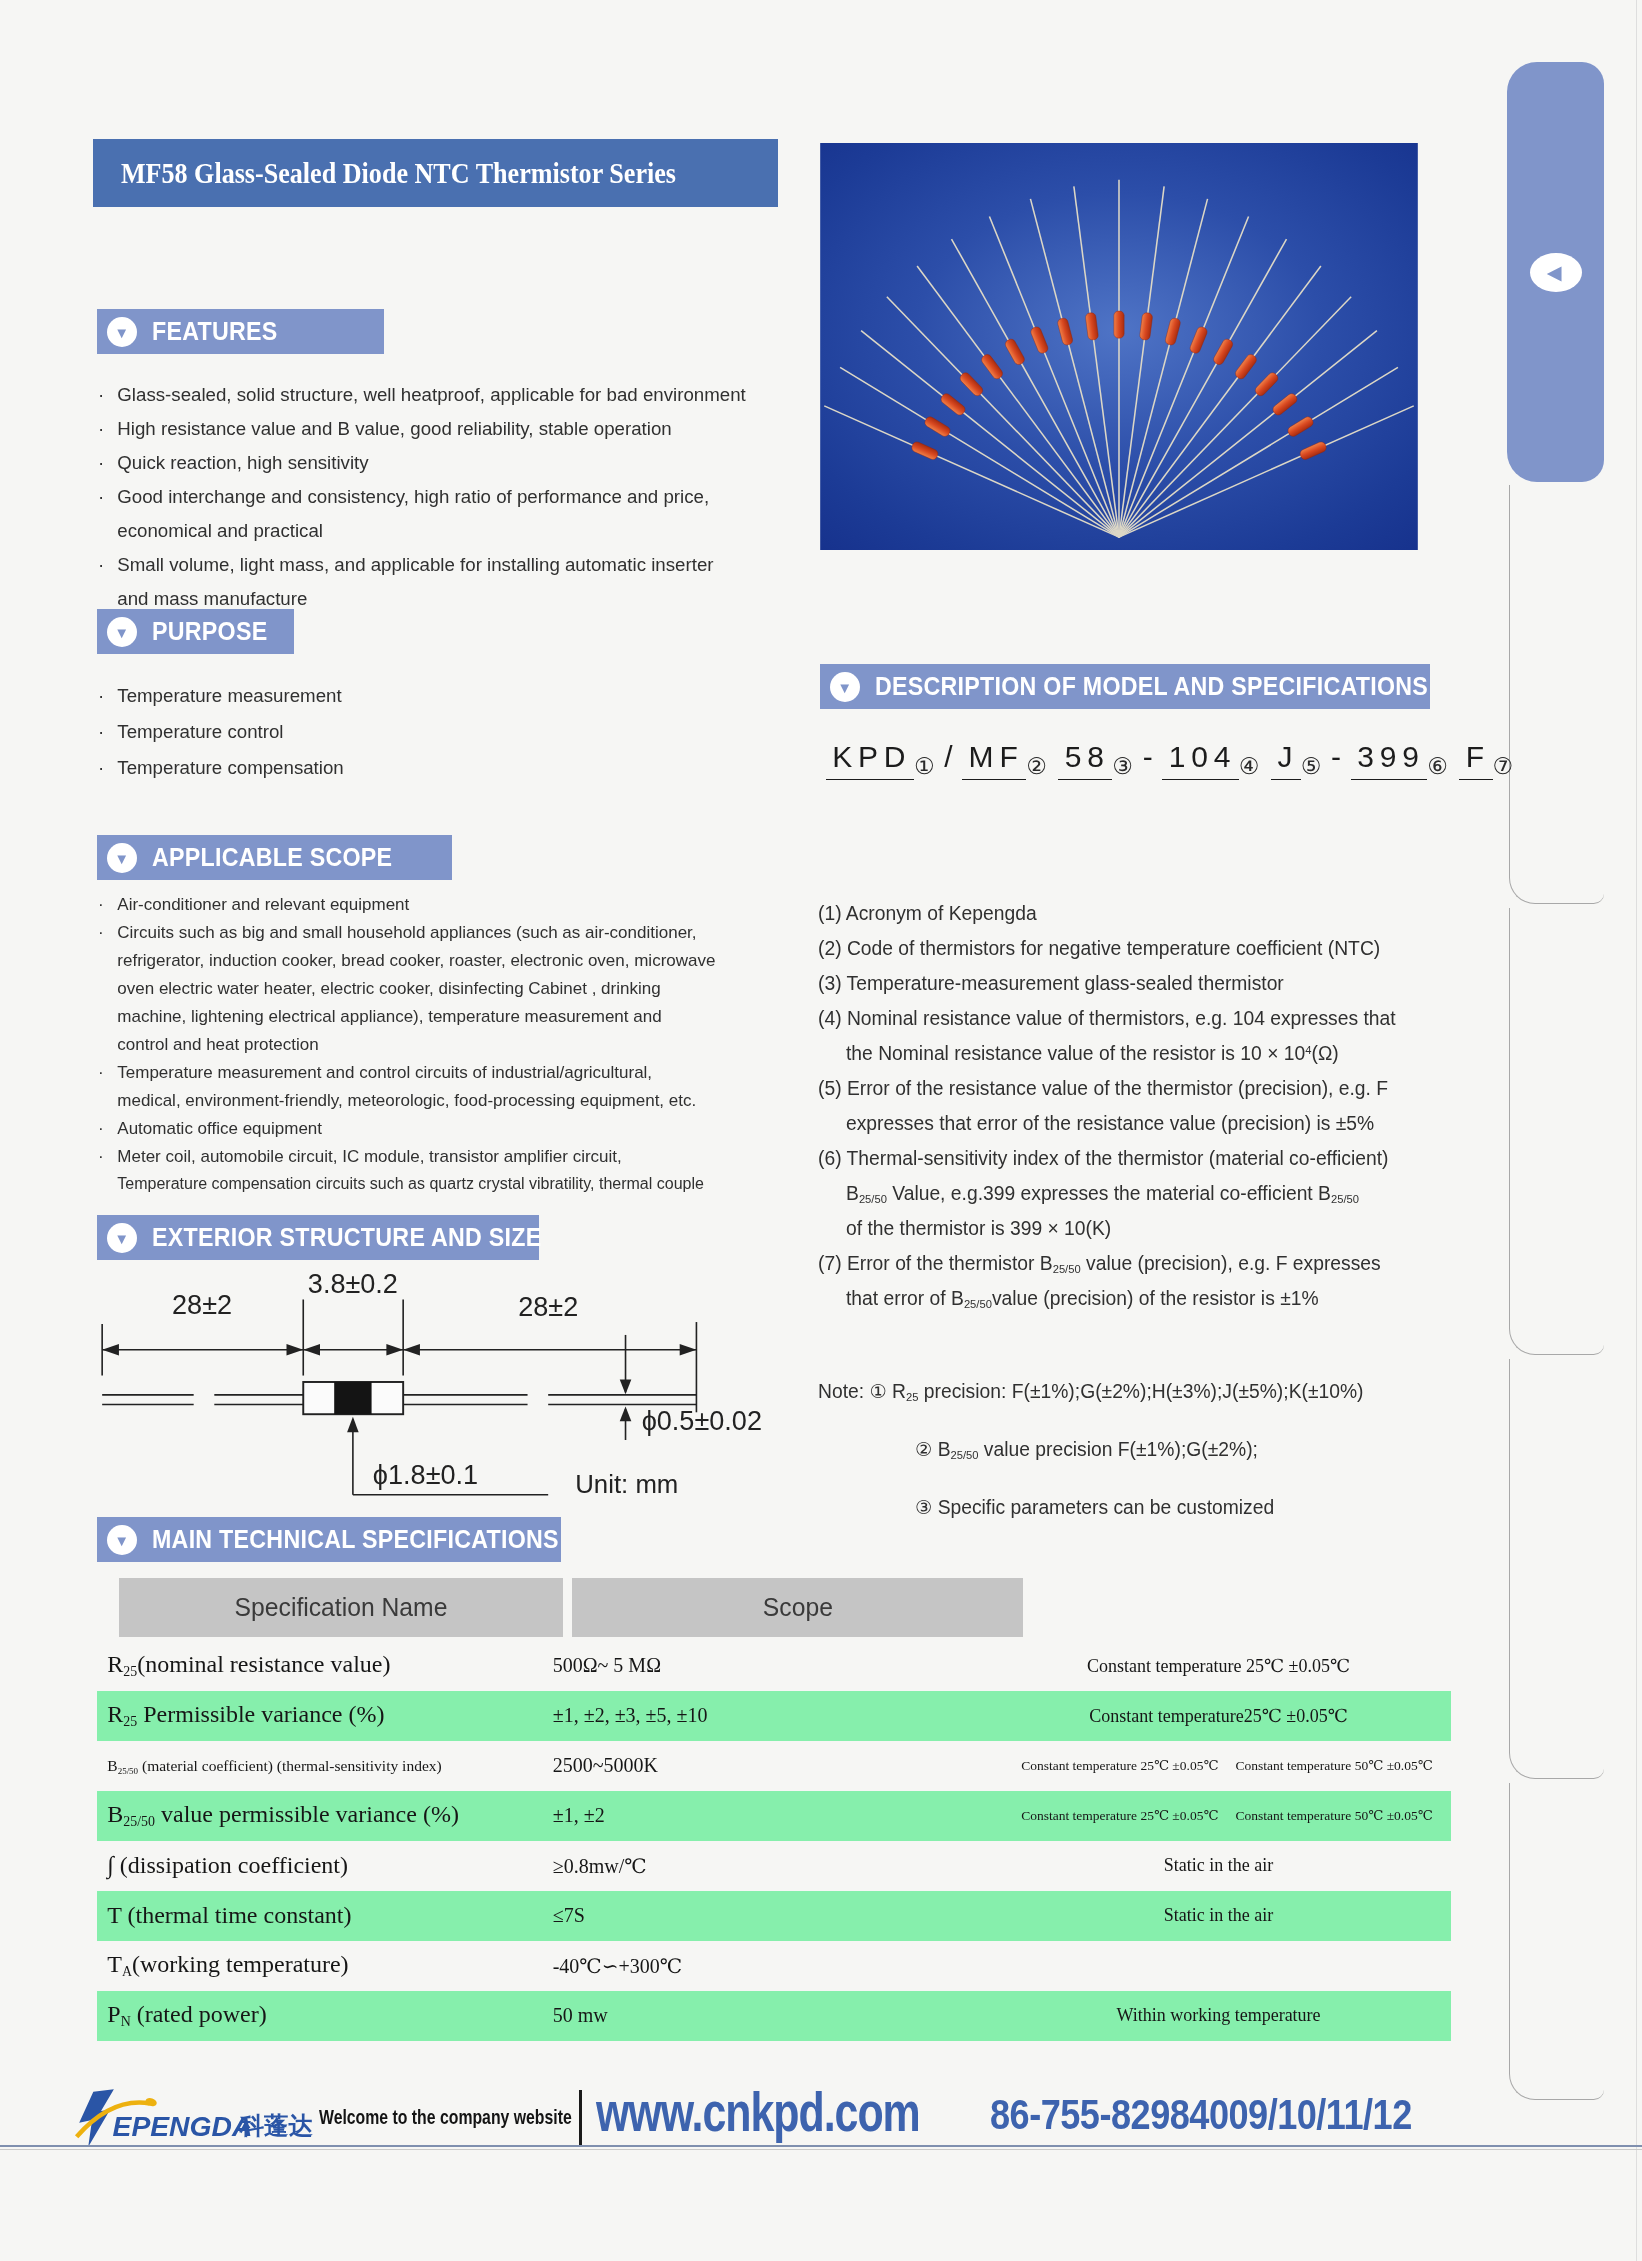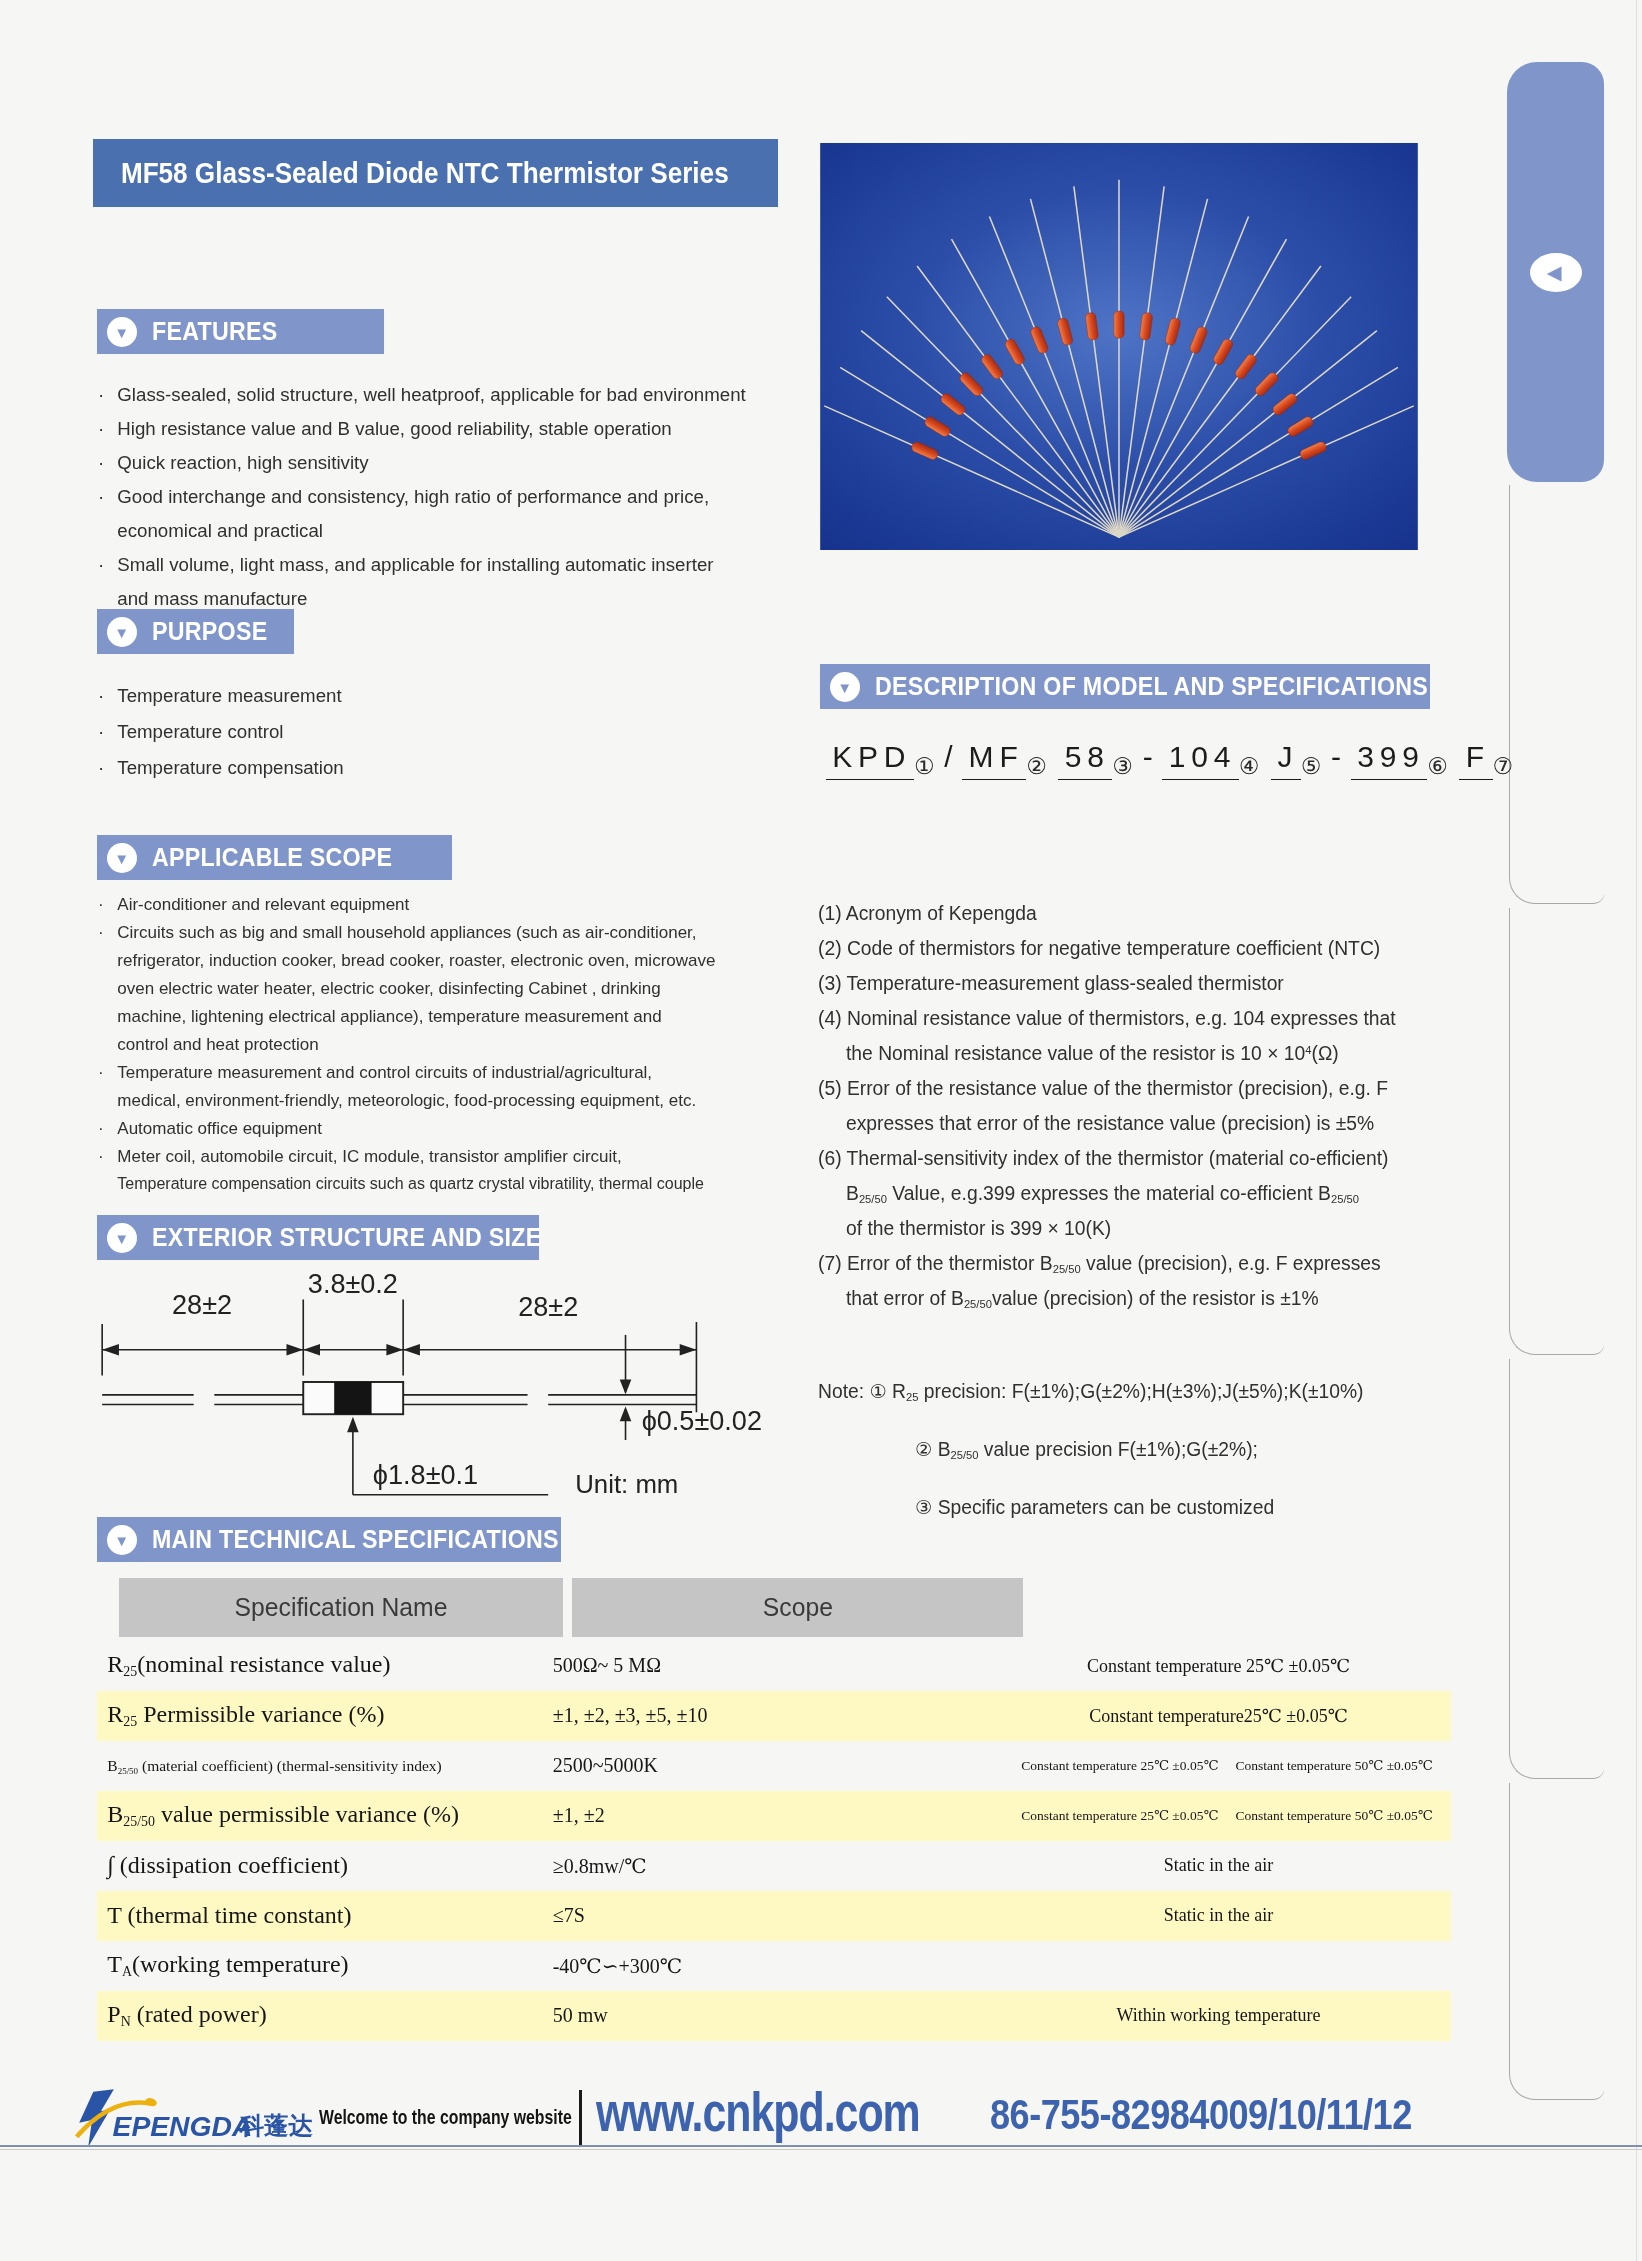--- a/index.html
+++ b/index.html
@@ -1,21 +1,21 @@
 <!DOCTYPE html>
 <html style="font-size:10.3px"><head>
 <meta charset="utf-8">
 <style>
   html,body{margin:0;padding:0;background:#dcdcdc;}
   .page{position:relative;width:1643px;height:2261px;background:#f6f6f4;overflow:hidden;
         font-family:"Liberation Sans","DejaVu Sans",sans-serif;color:#303030;}
   .abs{position:absolute;}
 
   
-  .title-bar{left:93px;top:139px;width:685px;height:68px;background:#4a70b0;display:flex;align-items:center;}
+  .title-bar{left:93px;top:139px;width:685px;height:68px;background:#4a70b0;display:flex;align-items:center;font-family:Liberation Serif, serif;}
   .title-bar span{color:#fff;font-size:29px;font-weight:700;white-space:nowrap;
                   transform:scaleX(.9);transform-origin:left center;padding-left:31px;}
 
   
   .secbar{height:45px;background:#8095ca;display:flex;align-items:center;padding-left:9.7px;box-sizing:border-box;}
   .sec-icon{width:30px;height:30px;background:#ffffff;border-radius:50%;display:flex;align-items:center;
             justify-content:center;color:#8095ca;font-size:15px;flex:0 0 auto;padding-top:1.3px;box-sizing:border-box;}
   .sec-label{color:#fff;font-size:26.4px;font-weight:700;margin-left:15.5px;white-space:nowrap;
              transform:scaleX(.88);transform-origin:left center;letter-spacing:0.3px;}
 
@@ -60,21 +60,21 @@
   
   .diagram{left:97px;top:1267px;width:709px;height:239px;}
 
   
   .table{left:97px;top:1578px;width:1354px;}
   .thead{display:flex;gap:9px;height:59px;margin-bottom:3.9px;padding-left:22px;}
   .th{background:#c5c5c5;display:flex;align-items:center;justify-content:center;color:#3a3a3a;font-size:26px;}
   .th span{transform:scaleX(.95);white-space:nowrap;}
   .th1{width:444px;} .th2{width:451px;} .th3{width:441px;}
   .trow{display:grid;grid-template-columns:448px 458px 448px;height:50px;align-items:center;}
-  .trow.alt{background:#fef9c3;}
+  .trow.alt{background:#86efac;}
   .c1{font-family:"Liberation Serif","DejaVu Serif",serif;font-size:24px;color:#161616;padding-left:10.3px;}
   .c1.sm{font-size:15.5px;}
   .c2{font-family:"Liberation Serif","DejaVu Serif",serif;font-size:20px;color:#161616;padding-left:7.7px;}
   .c3{display:flex;justify-content:center;gap:17px;font-family:"Liberation Serif","DejaVu Serif",serif;
       font-size:18px;color:#161616;text-align:center;}
   .c3.sm{font-size:13.5px;}
 
   
   .f-rule1{left:0;top:2145px;width:1643px;height:1.9px;background:#7f8fae;}
   .f-rule2{left:0;top:2149px;width:1643px;height:1.3px;background:#c9c9c9;}

